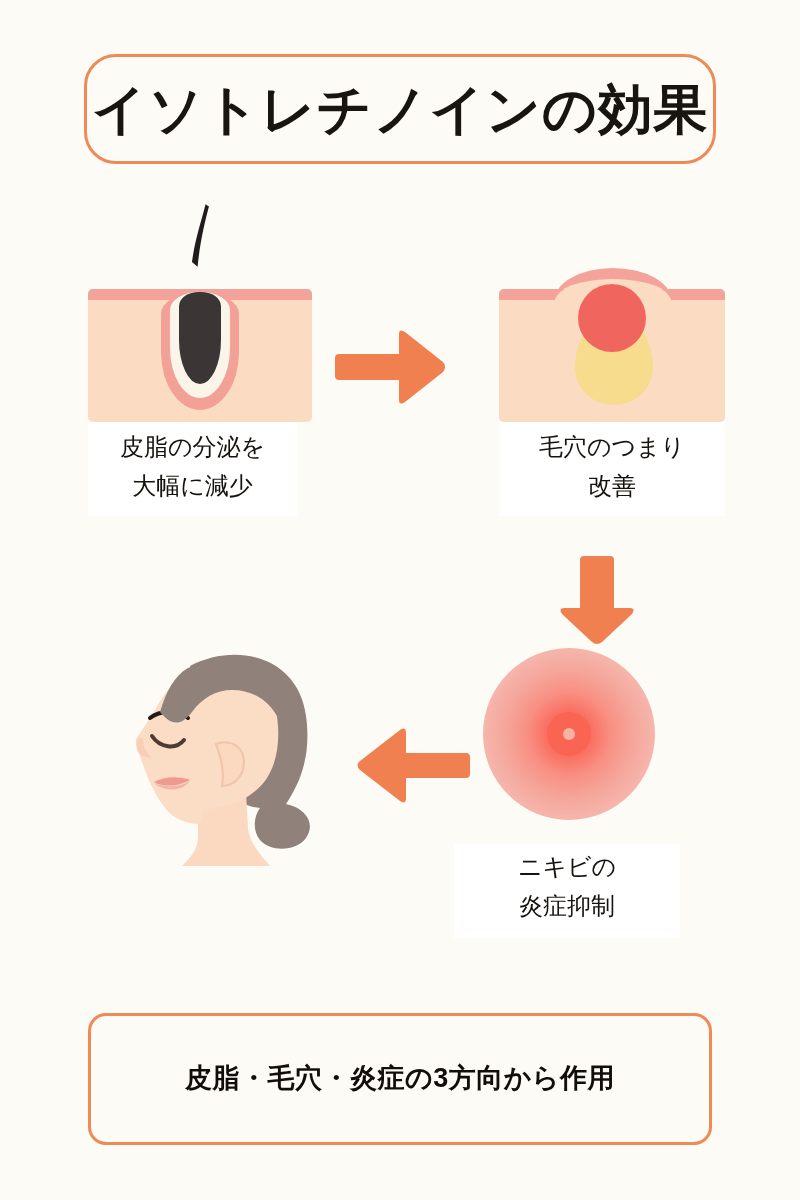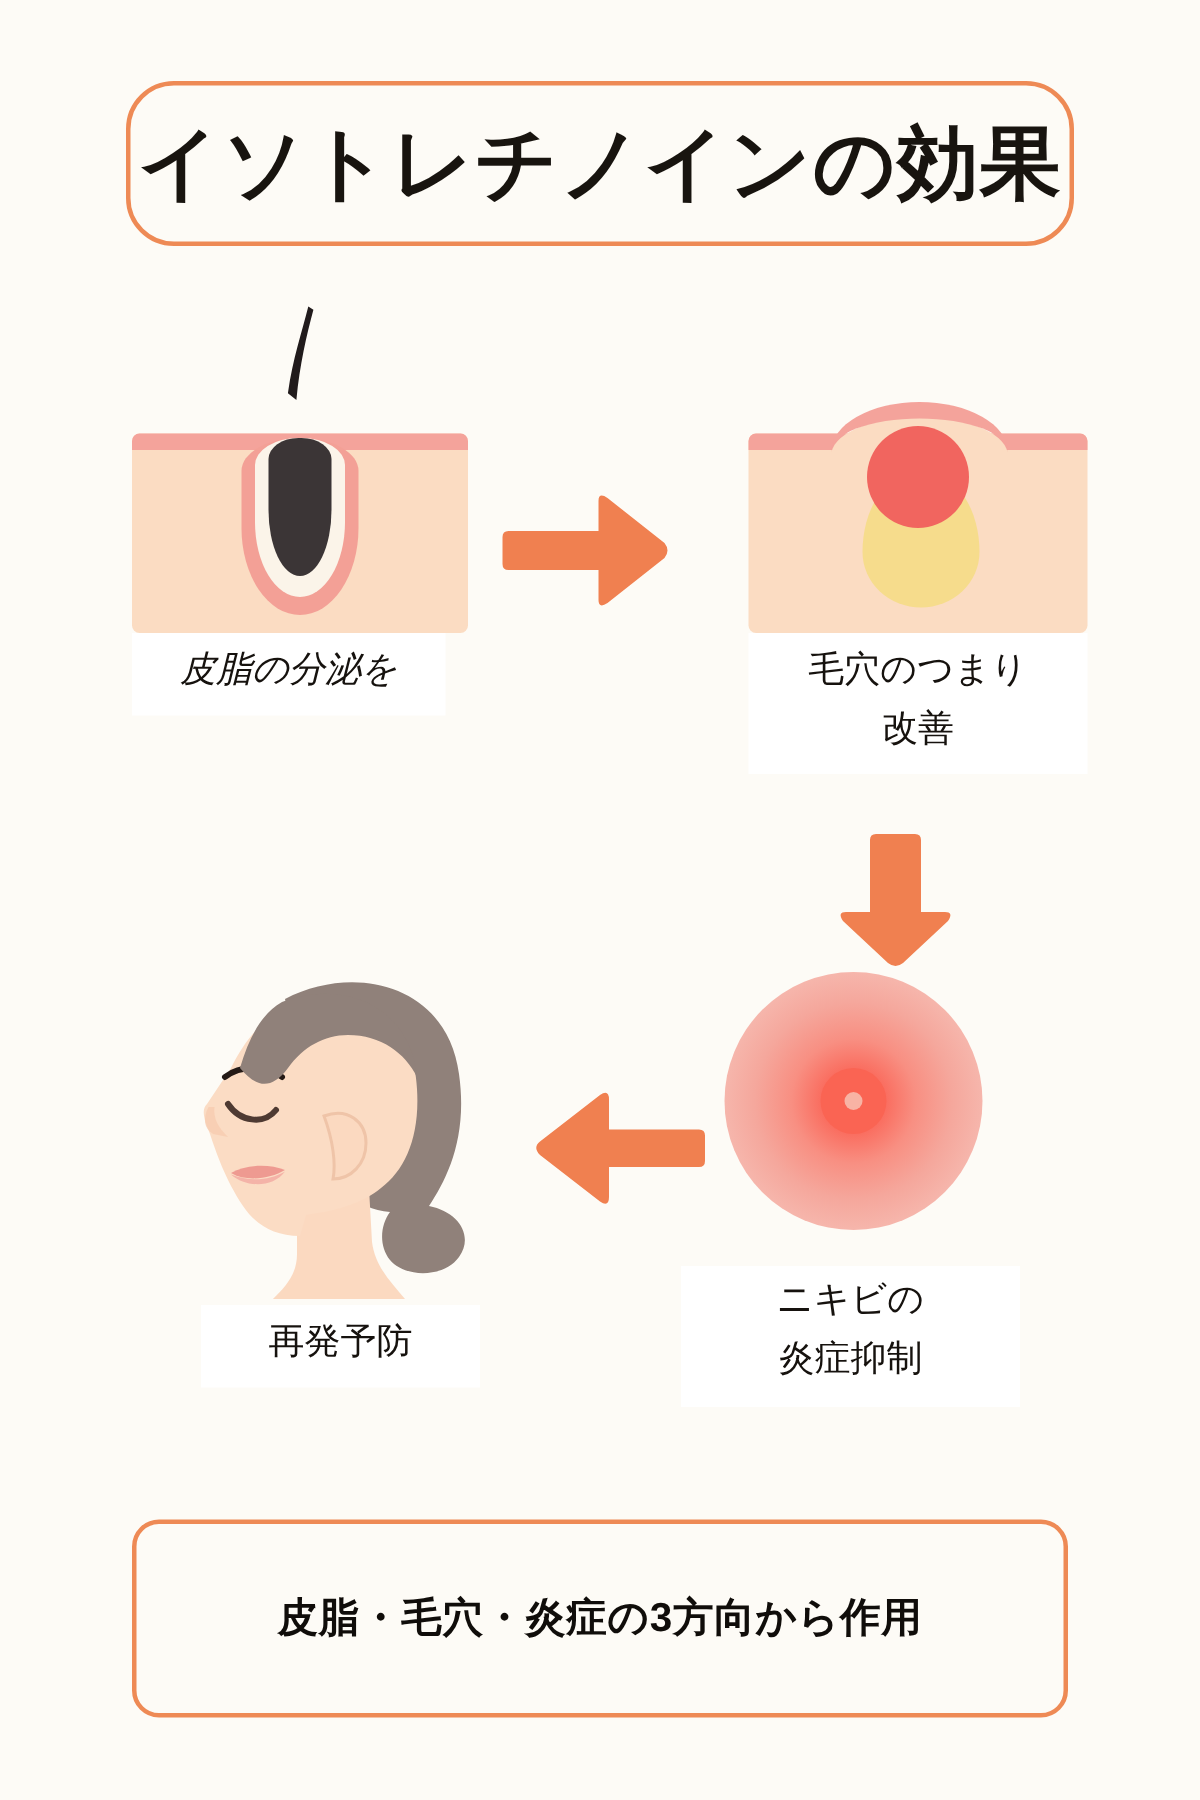--- a/index.html
+++ b/index.html
@@ -52,21 +52,21 @@
     text-align: center;
     font-size: 24px;
     font-weight: 500;
     color: #16120E;
     line-height: 1.62;
     padding: 6px 4px 10px 4px;
   }
   .caption span { display:block; }
 
   
-  #step-sebum   { left: 88px;  top: 232px; width: 209px; font-style: italic; }
+  #step-sebum   { left: 88px;  top: 232px; width: 209px; }
   #step-pore    { left: 499px; top: 232px; width: 226px; }
   #step-acne    { left: 454px; top: 648px; width: 226px; font-family: Liberation Mono, monospace; }
   #step-relapse { left: 120px; top: 640px; width: 222px; }
 
   
   .skin {
     position: relative;
     width: 224px;
     height: 190px;
   }
@@ -231,20 +231,21 @@
         <div class="fol-outer"></div>
         <div class="fol-mid"></div>
         <div class="fol-bulb"></div>
         <svg class="fol-shaft" width="60" height="130" viewBox="0 0 60 130">
           <path d="M38 2 C 30 34, 20 62, 14 104 L 24 112 C 28 70, 36 36, 44 6 Z" fill="#211B1C"></path>
         </svg>
       </div>
     </div>
     <div class="caption">
       <span>皮脂の分泌を</span>
+      <span>大幅に減少</span>
     </div>
   </div>
 
   <div class="step" id="step-pore">
     <div class="step-art">
       <div class="skin" style="width:226px;">
         <div class="skin-body" style="width:226px;"></div>
         <div class="skin-surface" style="width:226px;"></div>
         <div class="pore-bump-fill"></div>
         <div class="pore-bump"></div>
@@ -299,23 +300,20 @@
           <path d="M30 78 C 40 70, 58 70, 68 78" stroke="#241A16" stroke-width="4" fill="none" stroke-linecap="round"></path>
 
           <path d="M68 28 C 110 12, 154 32, 158 78 C 150 62, 134 50, 112 50
                    C 96 50, 82 58, 72 72 C 60 88, 50 84, 40 72 C 46 52, 54 36, 68 28 Z" fill="#90817A"></path>
 
           <path d="M96 104 C 112 98, 124 108, 124 122 C 124 136, 114 146, 102 146
                    C 104 136, 102 120, 96 104 Z" fill="#FBD9C0" stroke="#EFC4A8" stroke-width="2"></path>
         </svg>
       </div>
     </div>
-    <div class="caption" style="width:186px; margin-left:14px;">
-      <span>再発予防</span>
-    </div>
   </div>
 
   <svg class="arrow" id="arrow-right-1" width="116" height="82" viewBox="0 0 116 82">
     <path d="M6 28 L 66 28 L 66 8 Q 66 2 72 6 L 110 36 Q 114 41 110 46
              L 72 76 Q 66 80 66 74 L 66 54 L 6 54 Q 2 54 2 50 L 2 32 Q 2 28 6 28 Z" fill="#F08050"></path>
   </svg>
 
   <svg class="arrow" id="arrow-down-1" width="82" height="96" viewBox="0 0 82 96">
     <path d="M28 4 L 54 4 Q 58 4 58 8 L 58 56 L 74 56 Q 80 56 76 62 L 46 90
              Q 41 94 36 90 L 6 62 Q 2 56 8 56 L 24 56 L 24 8 Q 24 4 28 4 Z" fill="#F08050"></path>

